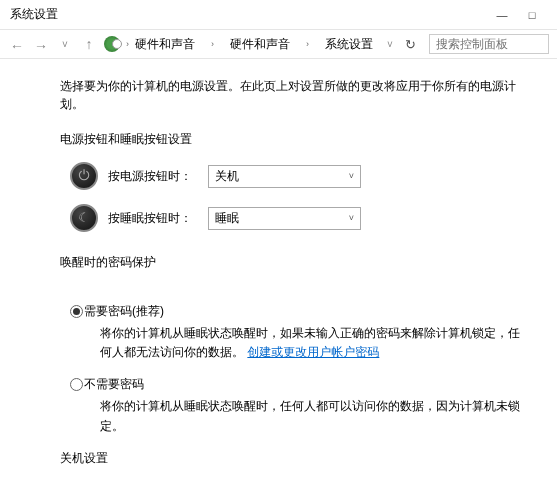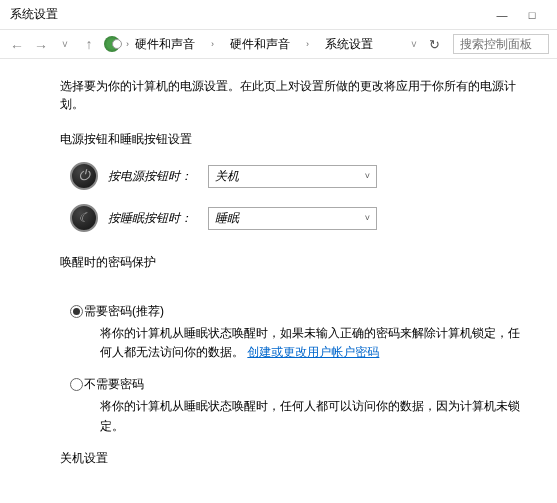--- a/index.html
+++ b/index.html
@@ -10,34 +10,34 @@
     .titlebar-btn { width: 30px; text-align: center; color: #333; font-size: 11px; }
     
     .navbar { display: flex; align-items: center; padding: 4px 8px; gap: 6px; border-bottom: 1px solid #e5e5e5; }
     .nav-arrow { width: 18px; height: 18px; display: flex; align-items: center; justify-content: center; color: #888; font-size: 14px; }
     .nav-icon { width: 16px; height: 16px; background: radial-gradient(circle, #4a9e4a 40%, #2d6e2d 100%); border-radius: 50%; position: relative; }
     .nav-icon::after { content: ""; position: absolute; top: 3px; right: -2px; width: 8px; height: 8px; background: #fff; border-radius: 50%; border: 1px solid #999; }
     .breadcrumb { display: flex; align-items: center; gap: 16px; flex: 1; font-size: 12px; }
     .breadcrumb-sep { color: #666; font-size: 9px; }
     .breadcrumb-item { color: #000; }
     .refresh-btn { width: 18px; color: #555; font-size: 13px; }
-    .search-box { border: 1px solid #ccc; padding: 2px 6px; width: 96px; color: #999; font-size: 12px; background: #fff; }
+    .search-box { border: 1px solid #ccc; padding: 2px 6px; width: 120px; color: #999; font-size: 12px; background: #fff; }
     
     .content { padding: 18px 30px 0 60px; }
     .page-title { color: #0f6b3f; font-size: 14px; margin-bottom: 10px; }
     .page-desc { font-size: 12px; color: #000; margin-bottom: 18px; line-height: 1.5; }
     
     .section-header { font-size: 12px; color: #000; margin-bottom: 14px; }
     
-    .btn-row { display: flex; align-items: center; margin-bottom: 14px; padding-left: 10px; gap: 10px; font-style: italic; }
+    .btn-row { display: flex; align-items: center; margin-bottom: 14px; padding-left: 10px; gap: 10px; }
     .circle-icon { width: 28px; height: 28px; border-radius: 50%; background: radial-gradient(circle at 35% 30%, #444 0%, #111 100%); border: 2px solid #888; position: relative; flex-shrink: 0; }
     .circle-icon.power::after { content: "⏻"; color: #aaa; position: absolute; left: 50%; top: 50%; transform: translate(-50%, -52%); font-size: 14px; }
     .circle-icon.sleep::after { content: "☾"; color: #aaa; position: absolute; left: 50%; top: 50%; transform: translate(-50%, -52%); font-size: 13px; }
     .btn-label { width: 90px; font-size: 12px; }
-    .dropdown { border: 1px solid #aaa; padding: 2px 6px; width: 169px; background: #fff; display: flex; justify-content: space-between; align-items: center; }
+    .dropdown { border: 1px solid #aaa; padding: 2px 6px; width: 153px; background: #fff; display: flex; justify-content: space-between; align-items: center; }
     .dropdown-arrow { font-size: 9px; color: #555; }
     
     .radio-group { padding-left: 10px; }
     .radio-row { display: flex; align-items: flex-start; gap: 1px; margin-bottom: 4px; }
     .radio { width: 13px; height: 13px; border-radius: 50%; border: 1px solid #666; background: #fff; margin-top: 2px; flex-shrink: 0; position: relative; }
     .radio.checked::after { content: ""; position: absolute; width: 7px; height: 7px; background: #333; border-radius: 50%; left: 2px; top: 2px; }
     .radio-label { font-size: 12px; }
     .radio-desc { font-size: 12px; color: #000; margin-left: 30px; margin-bottom: 14px; line-height: 1.6; }
     .link { color: #0066cc; text-decoration: underline; cursor: pointer; }
     

